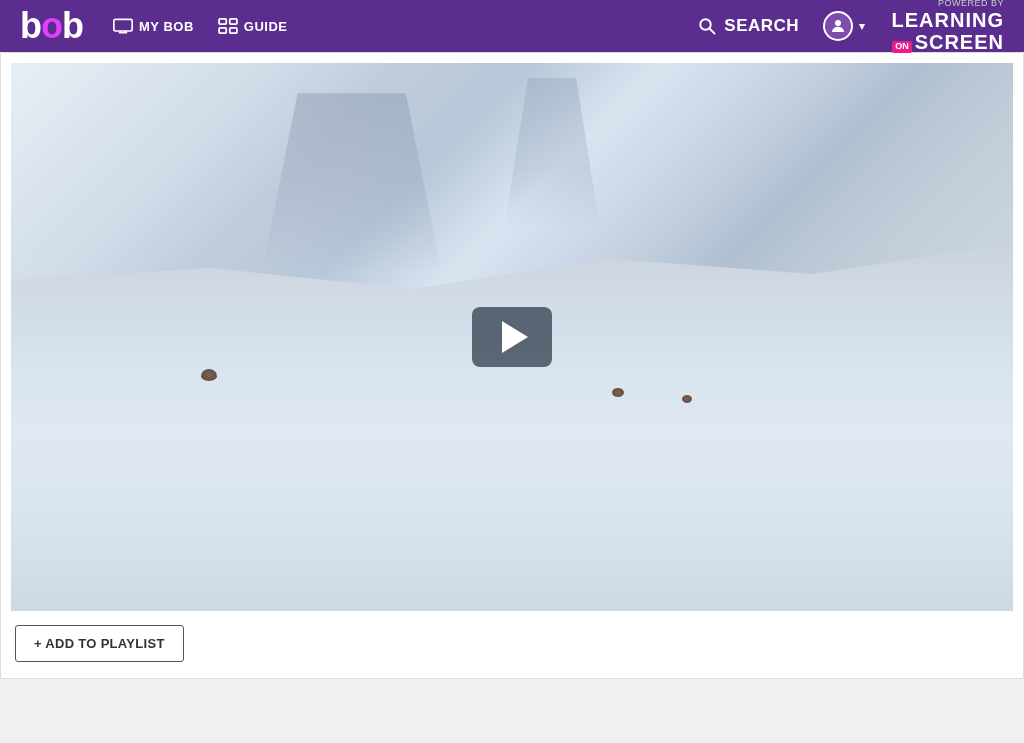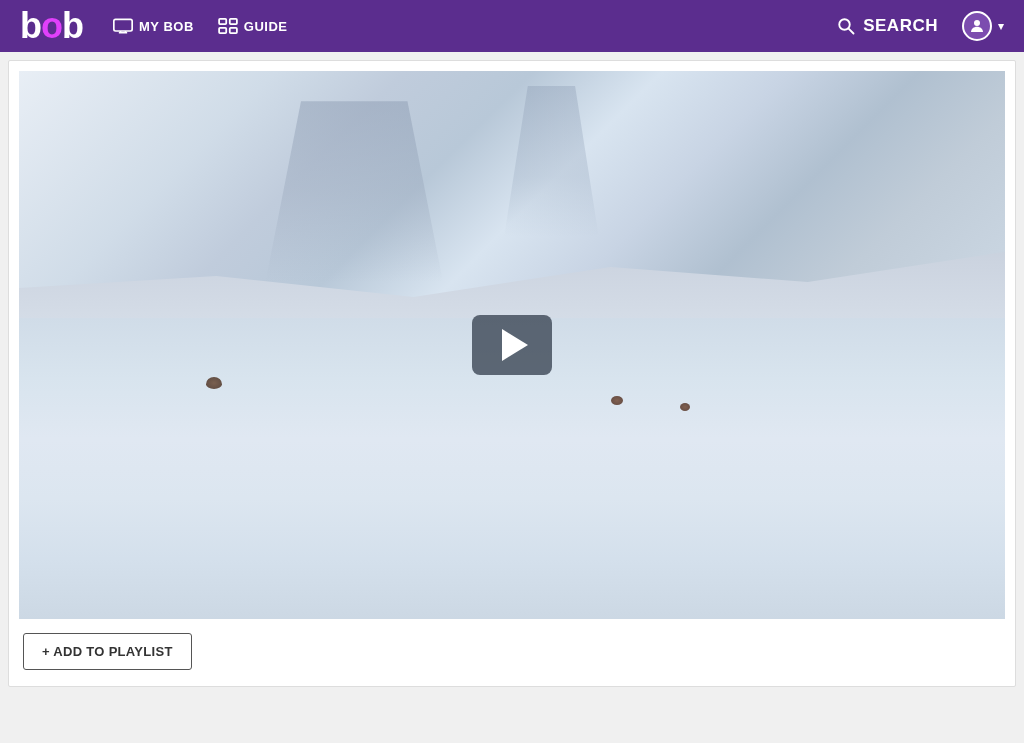--- a/index.html
+++ b/index.html
@@ -133,21 +133,21 @@
       font-size: 20px;
       font-weight: bold;
       color: white;
       text-transform: uppercase;
       letter-spacing: 1px;
     }
 
     
     .main-content {
       background: white;
-      margin: 8px;
+      margin: 0;
       padding: 10px;
       border: 1px solid #ddd;
       border-radius: 2px;
     }
 
     
     .video-container {
       position: relative;
       width: 100%;
       background: #b0b8c8;
@@ -363,20 +363,30 @@
     <div class="user-area">
       <div class="user-circle">
         <svg viewBox="0 0 24 24">
           <circle cx="12" cy="8" r="4" fill="white"></circle>
           <path d="M4 20c0-4 3.6-7 8-7s8 3 8 7" fill="white"></path>
         </svg>
       </div>
       <span class="chevron-down">▾</span>
     </div>
 
+    <div class="los-logo">
+      <span class="los-powered">Powered by</span>
+      <div class="los-brand">
+        <span class="los-learning">LEARNING</span>
+      </div>
+      <div class="los-brand">
+        <span class="los-on">ON</span>
+        <span class="los-screen">SCREEN</span>
+      </div>
+    </div>
   </div>
 </header>
 
 <div class="main-content">
 
   <div class="video-container">
     <div class="video-bg">
 
       <div class="glacier">
         <div class="glacier-body"></div>

